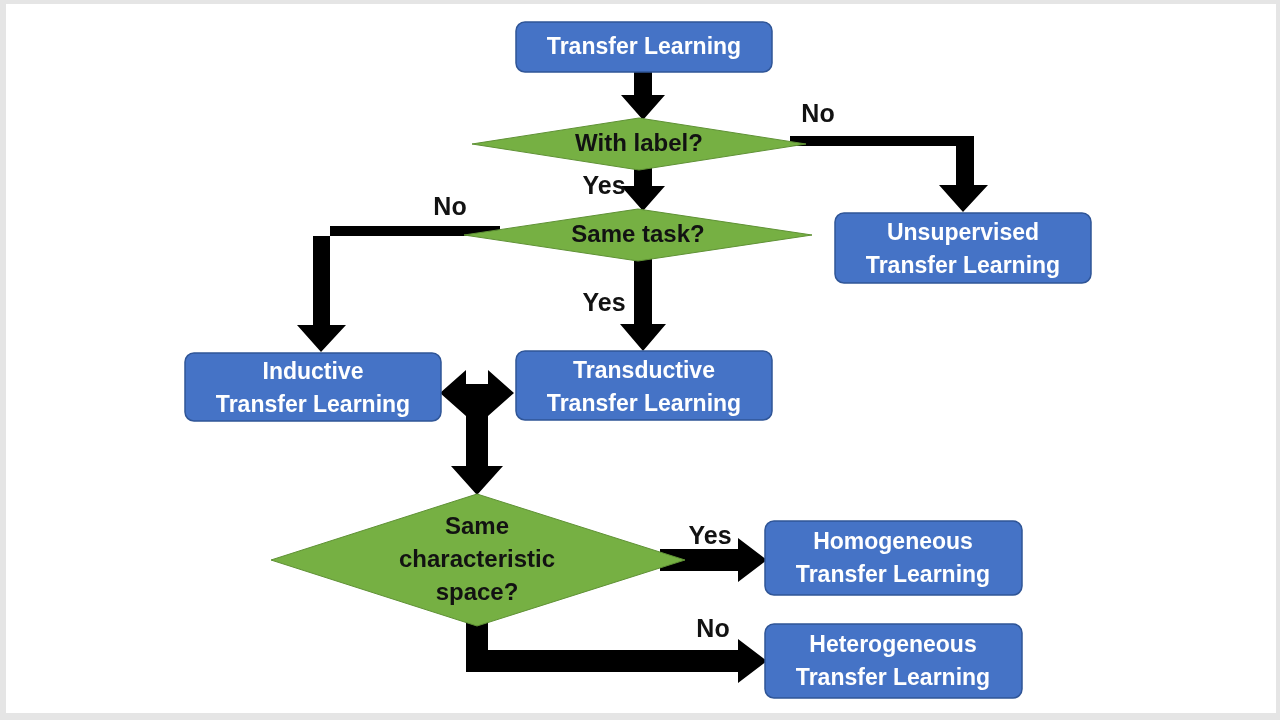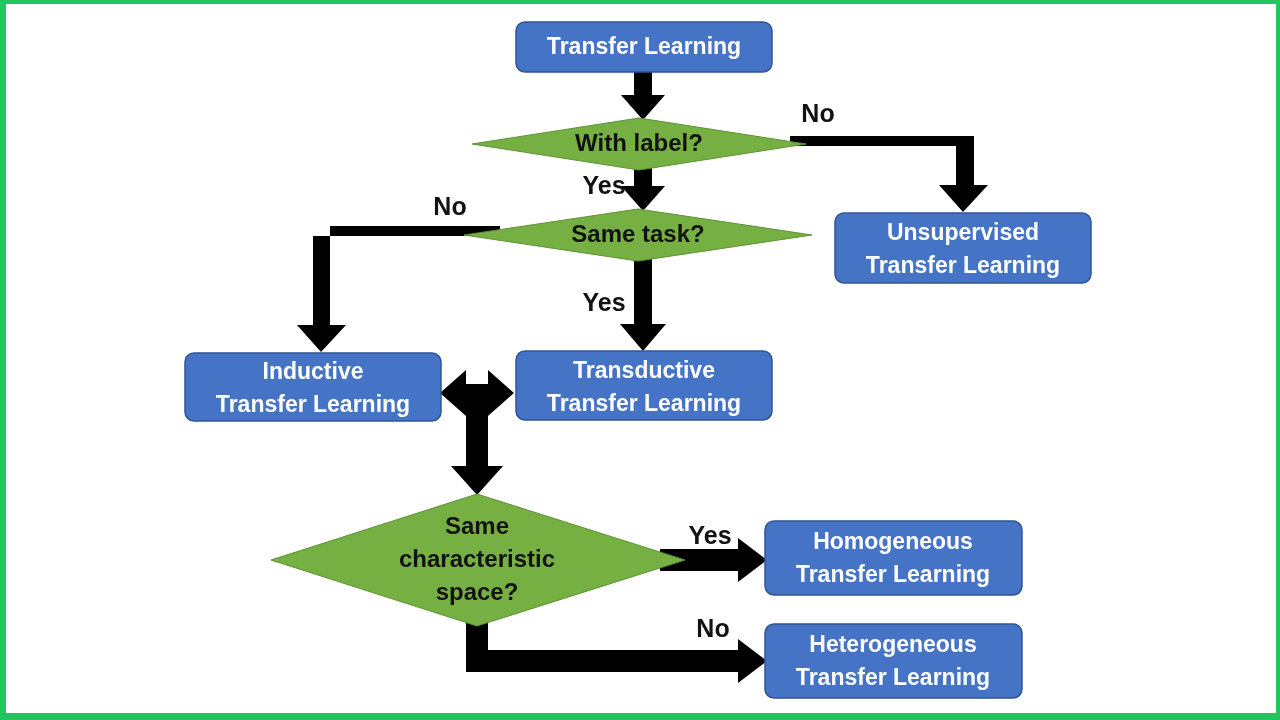--- a/index.html
+++ b/index.html
@@ -12,21 +12,21 @@
     height: 720px;
     overflow: hidden;
     font-family: "Liberation Sans", sans-serif;
   }
   #canvas {
     position: absolute;
     left: 0;
     top: 0;
     width: 1280px;
     height: 720px;
-    background: #22c55e;
+    background: #e5e5e5;
   }
   #frame {
     position: absolute;
     left: 6px;
     top: 4px;
     width: 1270px;
     height: 709px;
     background: #ffffff;
   }
   svg.diagram {

